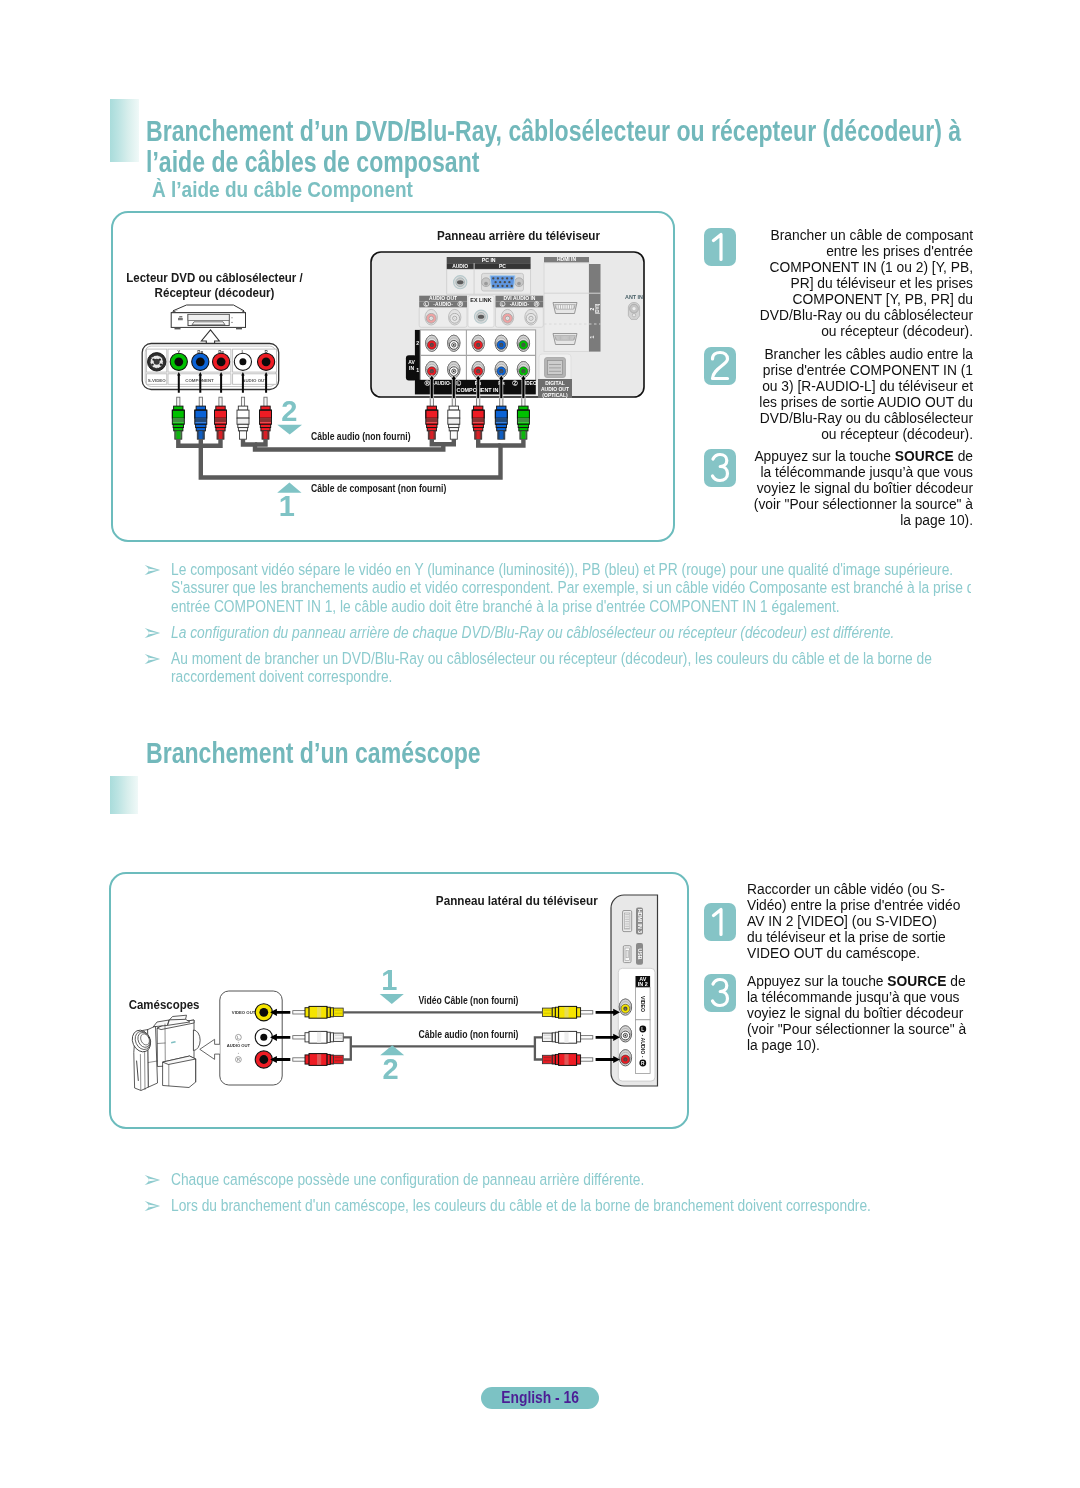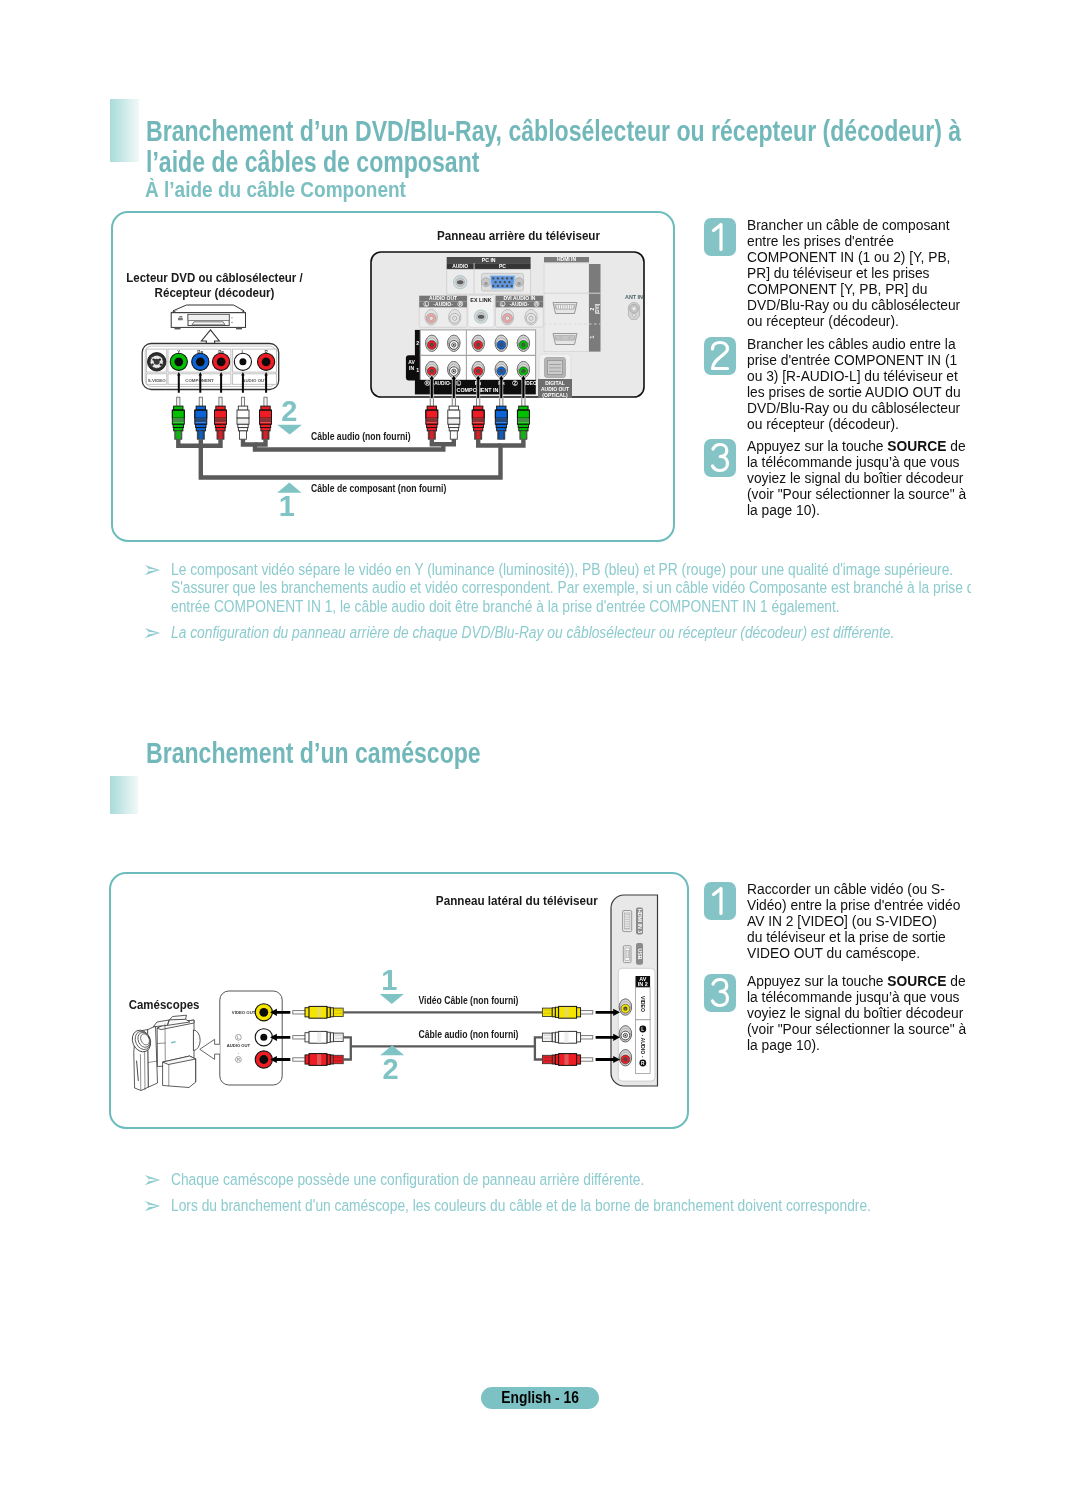--- a/index.html
+++ b/index.html
@@ -19,33 +19,33 @@
   .step{position:relative;display:flex;align-items:flex-start;}
   .badge{width:32px;height:38px;border-radius:7px;background:#85c4c6;flex:0 0 32px;position:relative;}
   .badge svg{position:absolute;left:0;top:0;}
   .steptext{font-size:13.8px;line-height:15.95px;color:#111;width:226px;}
   .stepwrap{margin-left:11px;width:226px;overflow:hidden;}
   
   .bul{color:#8ccbce;}
   .bultxt{font-size:17.2px;line-height:18.5px;width:1020px;transform:scaleX(0.802);}
   .bulwrap{overflow:hidden;}
   
-  .pagepill{position:absolute;background:#7cc2c4;color:#000000;border-radius:12px;
+  .pagepill{position:absolute;background:#7cc2c4;color:#4c1d95;border-radius:12px;
             font-weight:bold;font-size:16.5px;text-align:center;}
 </style>
 </head>
 <body>
 
 <div class="page" id="page">
 
   <div class="sec-bar" style="left:110px;top:98.7px;width:28.5px;height:63.1px;"></div>
   <div style="position:absolute;left:146px;top:116px;width:840px;height:72px;overflow:hidden;">
     <div class="sec-title cnd" style="position:static;width:1105px;">Branchement d’un DVD/Blu-Ray, câblosélecteur ou récepteur (décodeur) à l’aide de câbles de composant</div>
     </div>
-  <div style="position:absolute;left:145px;top:178px;width:400px;height:28px;overflow:hidden;">
+  <div style="position:absolute;left:152px;top:178px;width:400px;height:28px;overflow:hidden;">
     <div class="sub-title cnd" style="position:static;">À l’aide du câble Component</div>
     </div>
 
   <div class="diagbox" style="left:110.8px;top:210.9px;width:560.2px;height:327.1px;"></div>
 
   <div id="diag1" style="position:absolute;left:111px;top:212px;width:563px;height:328px;"><svg width="563" height="328" viewBox="0 0 563 328">
         <text x="407.5" y="27.5" font-size="11.9" font-weight="bold" text-anchor="middle" fill="#1a1a1a" font-family="Liberation Sans, sans-serif" textLength="163" lengthAdjust="spacingAndGlyphs">Panneau arrière du téléviseur</text>
         <text x="103.5" y="70.3" font-size="11.9" font-weight="bold" text-anchor="middle" fill="#1a1a1a" font-family="Liberation Sans, sans-serif" textLength="176.4" lengthAdjust="spacingAndGlyphs">Lecteur DVD ou câblosélecteur /</text>
         <text x="103.5" y="84.5" font-size="11.9" font-weight="bold" text-anchor="middle" fill="#1a1a1a" font-family="Liberation Sans, sans-serif" textLength="119.9" lengthAdjust="spacingAndGlyphs">Récepteur (décodeur)</text>
         <rect x="260" y="40" width="273" height="145" rx="10" ry="10" fill="#e9e9e9" stroke="#111" stroke-width="1.6"></rect>
@@ -491,21 +491,21 @@
           <path d="M367.2 227 L367.2 233.5 L389.5 233.5"></path>
         </g>
         <text x="200" y="228.1" font-size="11.2" font-weight="bold" text-anchor="start" fill="#1a1a1a" font-family="Liberation Sans, sans-serif" textLength="99.5" lengthAdjust="spacingAndGlyphs">Câble audio (non fourni)</text>
         <text x="200" y="280.4" font-size="11.2" font-weight="bold" text-anchor="start" fill="#1a1a1a" font-family="Liberation Sans, sans-serif" textLength="135.3" lengthAdjust="spacingAndGlyphs">Câble de composant (non fourni)</text>
         <text x="178.3" y="209" font-size="29" font-weight="bold" fill="#7fc3c5" text-anchor="middle" font-family="Liberation Sans, sans-serif">2</text>
         <path d="M166.3 212.8 L191 212.8 L178.7 222.4 Z" fill="#7fc3c5"></path>
         <text x="175.7" y="303.6" font-size="29" font-weight="bold" fill="#7fc3c5" text-anchor="middle" font-family="Liberation Sans, sans-serif">1</text>
         <path d="M166.2 280.7 L190.5 280.7 L178.4 270.4 Z" fill="#7fc3c5"></path>
       </svg></div>
 
-  <div class="steps" style="left:704px;top:218px;width:282px;">
+  <div class="steps" style="left:704px;top:228px;width:282px;text-align:right;">
       <div class="step" style="margin-bottom:7.8px;">
         <div class="badge">
           <svg width="32" height="38" viewBox="0 0 30 38">
             <path d="M8.5 12.5 L16 6.5 L16 31.5" fill="none" stroke="#ffffff" stroke-width="3.2" stroke-linecap="round" stroke-linejoin="round"></path>
           </svg>
         </div>
         <div class="stepwrap">
           <div class="steptext cnd"><span>Brancher un câble de composant entre les prises d'entrée COMPONENT IN (1 ou 2) [Y, PB, PR] du téléviseur et les prises COMPONENT [Y, PB, PR] du DVD/Blu-Ray ou du câblosélecteur ou récepteur (décodeur).</span></div>
         </div>
       </div>
@@ -541,20 +541,29 @@
           <div class="bultxt cnd">Le composant vidéo sépare le vidéo en Y (luminance (luminosité)), PB (bleu) et PR (rouge) pour une qualité d'image supérieure. S'assurer que les branchements audio et vidéo correspondent. Par exemple, si un câble vidéo Composante est branché à la prise d' entrée COMPONENT IN 1, le câble audio doit être branché à la prise d'entrée COMPONENT IN 1 également.</div>
         </div>
       </div>
       <div class="bul" style="position:relative;margin-bottom:7.5px;padding-left:27px;font-style:italic;">
         <svg width="17" height="12" viewBox="0 0 17 12" style="position:absolute;left:0;top:4px;overflow:visible;">
           <path d="M0.6 0.9 C4.4 2.0 9.4 3.9 16.2 6.0 C9.4 8.1 4.4 10.0 0.6 11.1 C3.1 9.3 4.6 7.7 5.0 6.0 C4.6 4.3 3.1 2.7 0.6 0.9 Z" fill="#8ecbce"></path>
           <path d="M4.6 4.5 C7.0 5.0 10.5 5.6 14.2 6.0 C10.5 6.4 7.0 7.0 4.6 7.5 C5.0 7.0 5.2 6.5 5.2 6.0 C5.2 5.5 5.0 5.0 4.6 4.5 Z" fill="#ffffff"></path>
         </svg>
         <div class="bulwrap" style="width:800px;">
           <div class="bultxt cnd">La configuration du panneau arrière de chaque DVD/Blu-Ray ou câblosélecteur ou récepteur (décodeur) est différente.</div>
+        </div>
+      </div>
+      <div class="bul" style="position:relative;margin-bottom:7.5px;padding-left:27px;">
+        <svg width="17" height="12" viewBox="0 0 17 12" style="position:absolute;left:0;top:4px;overflow:visible;">
+          <path d="M0.6 0.9 C4.4 2.0 9.4 3.9 16.2 6.0 C9.4 8.1 4.4 10.0 0.6 11.1 C3.1 9.3 4.6 7.7 5.0 6.0 C4.6 4.3 3.1 2.7 0.6 0.9 Z" fill="#8ecbce"></path>
+          <path d="M4.6 4.5 C7.0 5.0 10.5 5.6 14.2 6.0 C10.5 6.4 7.0 7.0 4.6 7.5 C5.0 7.0 5.2 6.5 5.2 6.0 C5.2 5.5 5.0 5.0 4.6 4.5 Z" fill="#ffffff"></path>
+        </svg>
+        <div class="bulwrap" style="width:800px;">
+          <div class="bultxt cnd">Au moment de brancher un DVD/Blu-Ray ou câblosélecteur ou récepteur (décodeur), les couleurs du câble et de la borne de raccordement doivent correspondre.</div>
         </div>
       </div>
     </div>
 
   <div class="sec-bar" style="left:110px;top:776.2px;width:28px;height:38.3px;"></div>
   <div style="position:absolute;left:146px;top:738px;width:600px;height:42px;overflow:hidden;">
     <div class="sec-title cnd" style="position:static;width:700px;">Branchement d’un caméscope</div>
     </div>
 
   <div class="diagbox" style="left:109px;top:872.3px;width:575.6px;height:252.6px;"></div>
@@ -759,21 +768,21 @@
         <path d="M509 181.5 L502.2 177.9 L502.2 180.1 L484.6 180.1 L484.6 182.9 L502.2 182.9 L502.2 185.1 Z" fill="#000"></path>
         <text x="307.5" y="126.2" font-size="11.2" font-weight="bold" text-anchor="start" fill="#1a1a1a" font-family="Liberation Sans, sans-serif" textLength="100" lengthAdjust="spacingAndGlyphs">Vidéo Câble (non fourni)</text>
         <text x="307.5" y="160" font-size="11.2" font-weight="bold" text-anchor="start" fill="#1a1a1a" font-family="Liberation Sans, sans-serif" textLength="100" lengthAdjust="spacingAndGlyphs">Câble audio (non fourni)</text>
         <text x="278.3" y="111.7" font-size="29" font-weight="bold" fill="#7fc3c5" text-anchor="middle" font-family="Liberation Sans, sans-serif">1</text>
         <path d="M268.7 116.1 L292.8 116.1 L280.8 126.1 Z" fill="#7fc3c5"></path>
         <text x="279.5" y="200.8" font-size="29" font-weight="bold" fill="#7fc3c5" text-anchor="middle" font-family="Liberation Sans, sans-serif">2</text>
         <path d="M269.2 177.2 L293.2 177.2 L281.2 167.2 Z" fill="#7fc3c5"></path>
       </svg></div>
 
   <div class="steps" style="left:704px;top:881.8px;width:282px;">
-      <div class="step" style="margin-bottom:12.25px;">
+      <div class="step" style="margin-bottom:12.25px;align-items:center;">
         <div class="badge">
           <svg width="32" height="38" viewBox="0 0 30 38">
             <path d="M8.5 12.5 L16 6.5 L16 31.5" fill="none" stroke="#ffffff" stroke-width="3.2" stroke-linecap="round" stroke-linejoin="round"></path>
           </svg>
         </div>
         <div class="stepwrap">
           <div class="steptext cnd"><span>Raccorder un câble vidéo (ou S-Vidéo) entre la prise d'entrée vidéo AV IN 2 [VIDEO] (ou S-VIDEO)
 du téléviseur et la prise de sortie VIDEO OUT du caméscope.</span></div>
         </div>
       </div>

